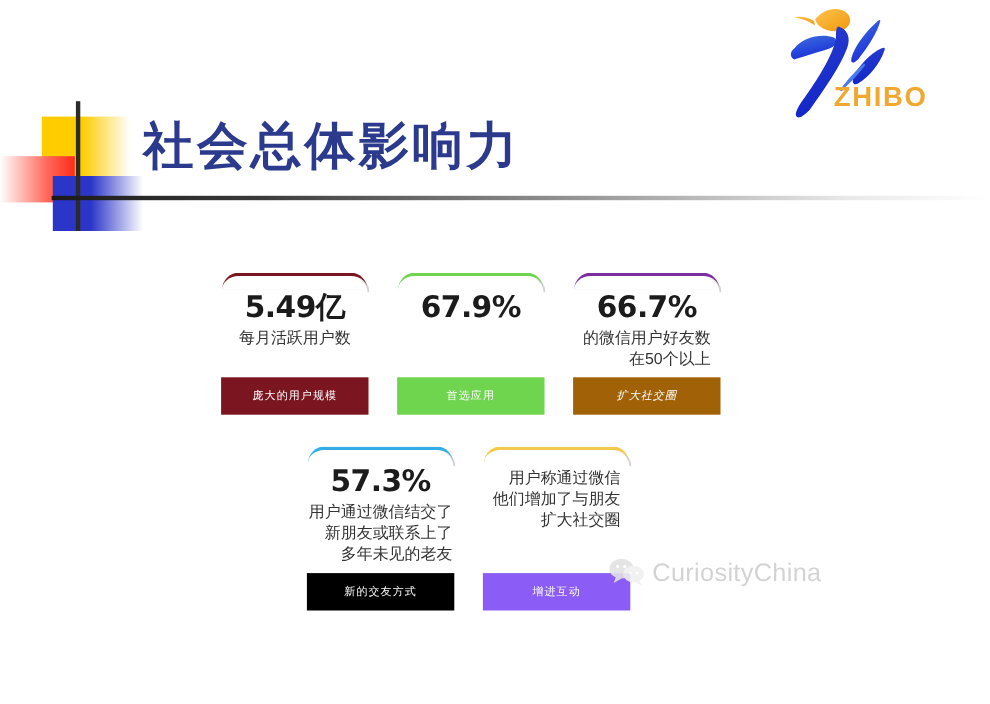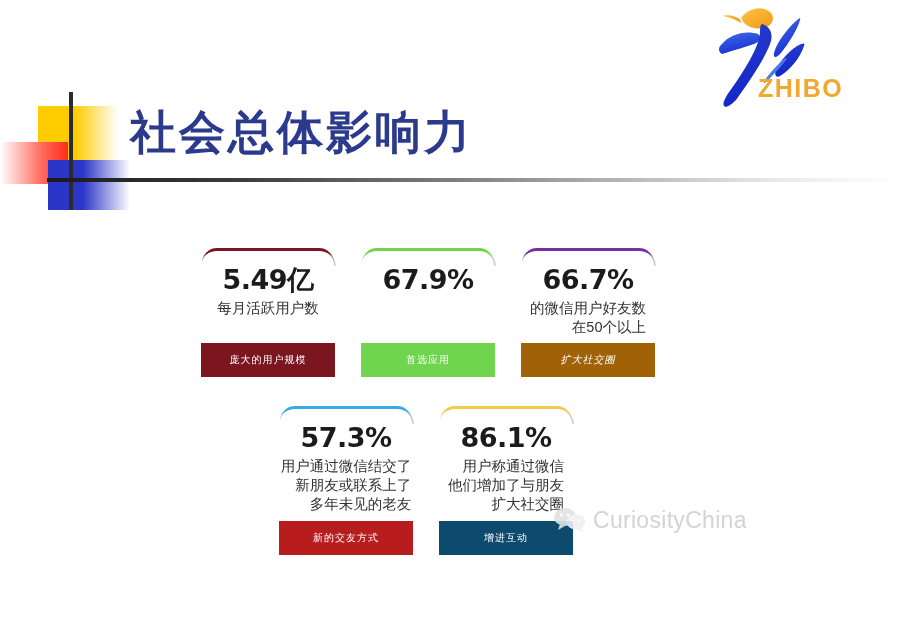--- a/index.html
+++ b/index.html
@@ -285,31 +285,30 @@
 
     <div class="row row-bot">
 
       <div class="card">
         <div class="card-arc" style="border-top-color: rgb(50, 173, 230);"></div>
         <div class="card-value">57.3%</div>
         <div class="card-desc">用户通过微信结交了
 新朋友或联系上了
 多年未见的老友</div>
         <div class="card-spacer"></div>
-        <div class="card-badge" style="background-color: #b91c1c;">新的交友方式</div>
+        <div class="card-badge" style="background-color: #000000;">新的交友方式</div>
       </div>
 
       <div class="card">
         <div class="card-arc" style="border-top-color: rgb(242, 201, 76);"></div>
-        <div class="card-value">86.1%</div>
         <div class="card-desc">用户称通过微信
 他们增加了与朋友
 扩大社交圈</div>
         <div class="card-spacer"></div>
-        <div class="card-badge" style="background-color: #0c4a6e;">增进互动</div>
+        <div class="card-badge" style="background-color: #8b5cf6;">增进互动</div>
       </div>
 
     </div>
   </div>
 
   <div class="watermark">
     <svg width="34" height="28" viewBox="0 0 34 28">
       <ellipse cx="12" cy="11" rx="11" ry="9" fill="#E2E2E2"></ellipse>
       <path d="M7 18 L5 24 L12 20 Z" fill="#E2E2E2"></path>
       <circle cx="8.5" cy="9" r="1.5" fill="#ffffff"></circle>

